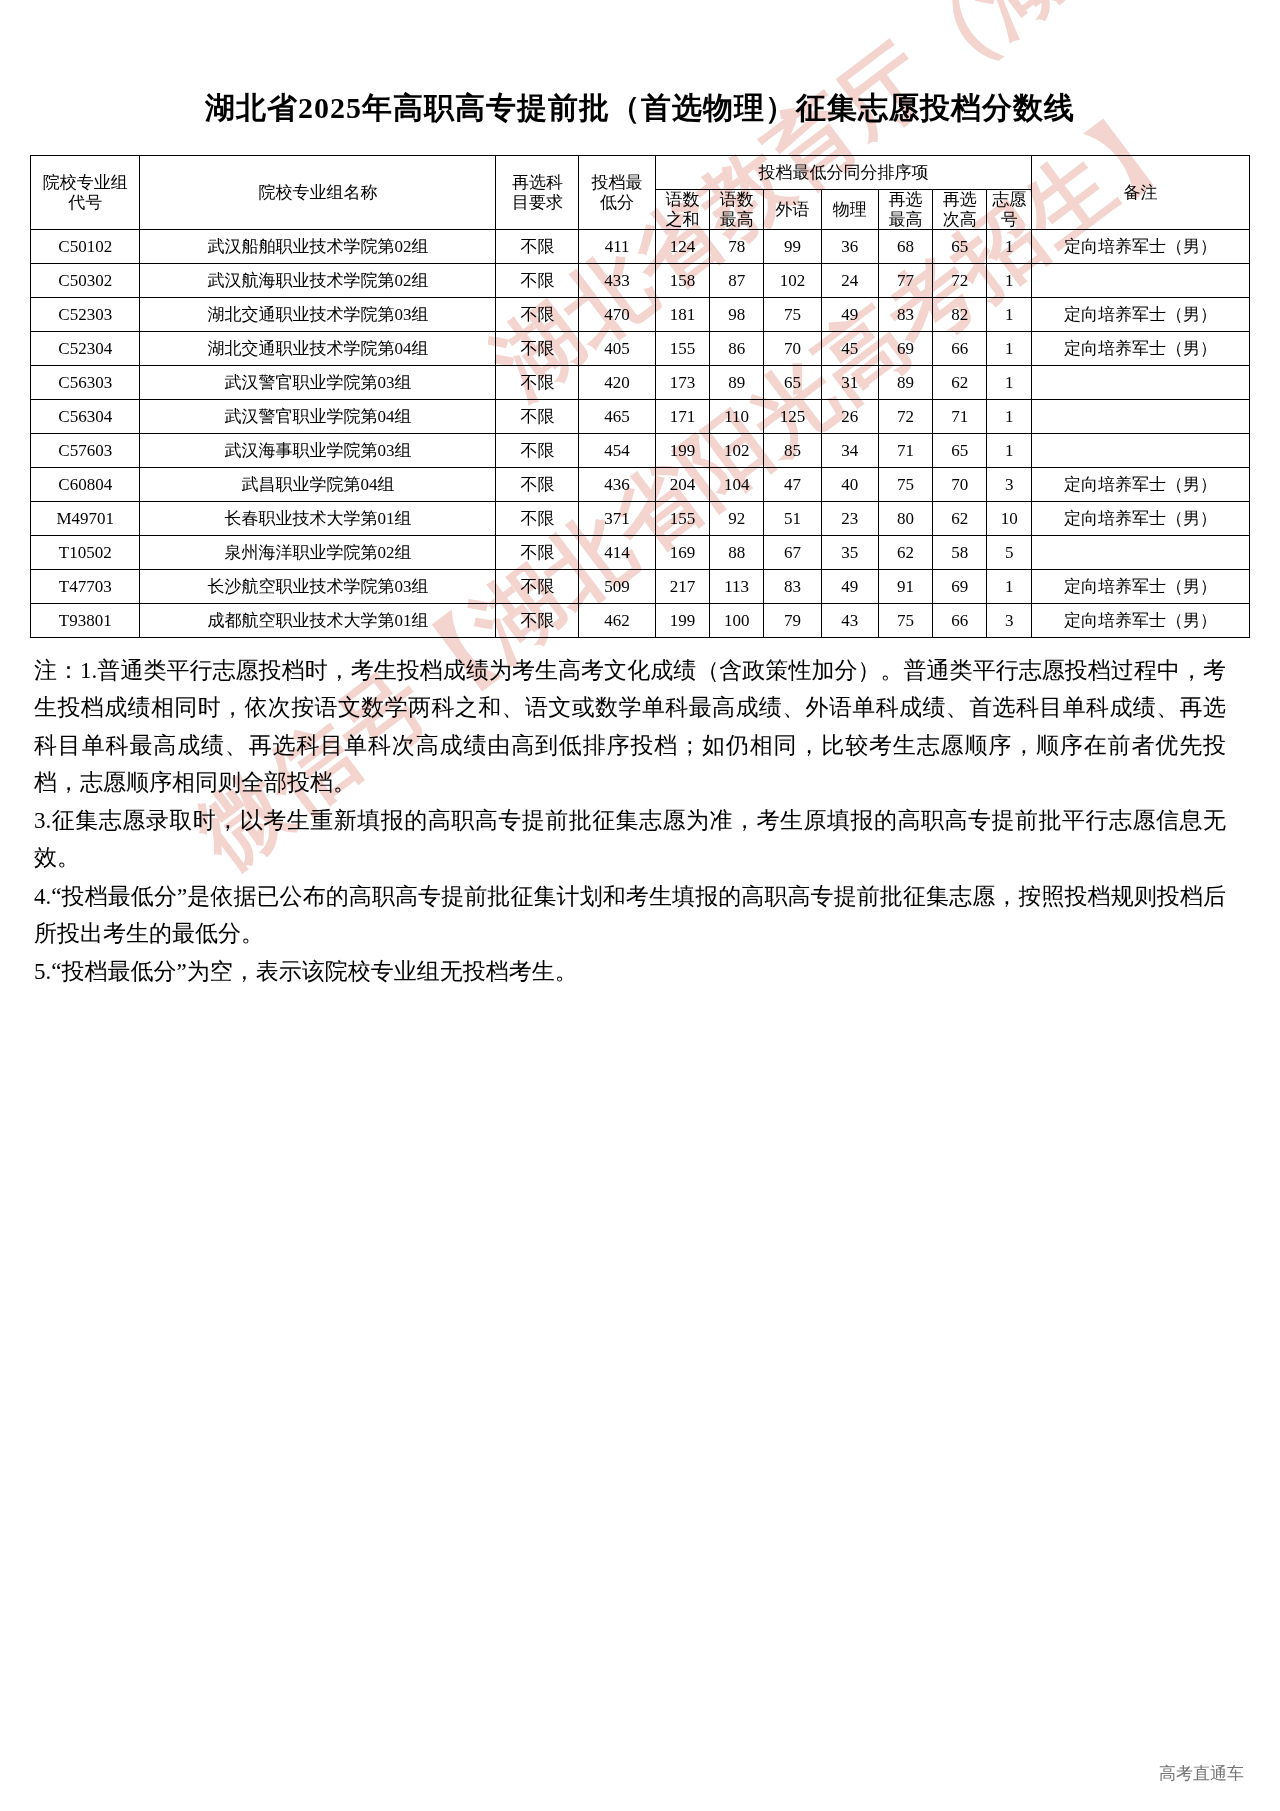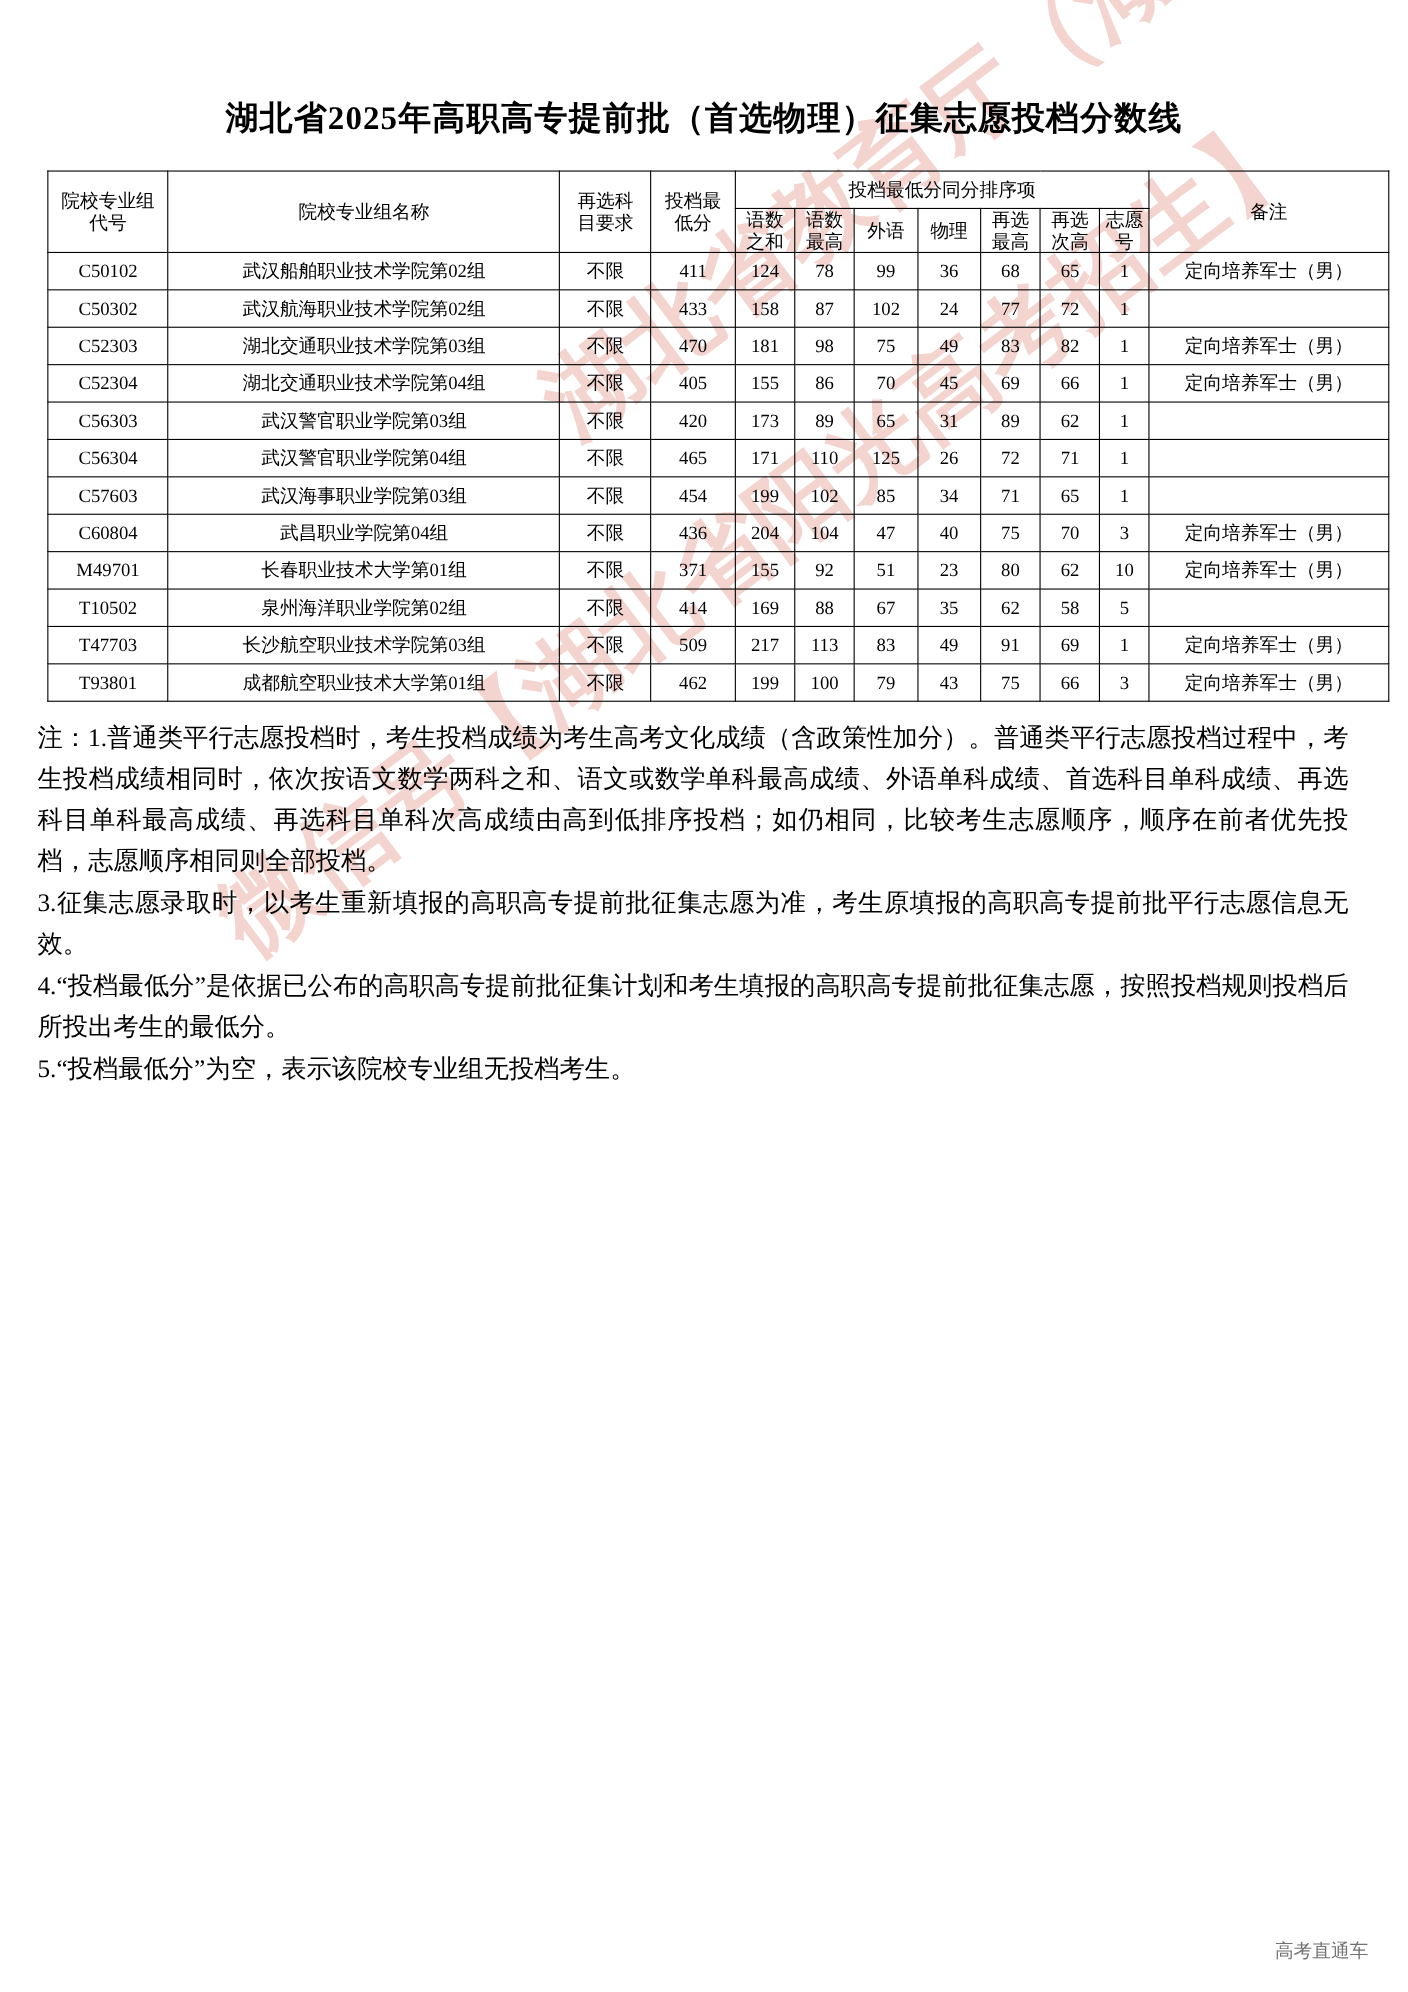--- a/index.html
+++ b/index.html
@@ -71,21 +71,20 @@
   .table-wrap {
     position: relative;
     z-index: 10;
     margin: 28px 30px 0 30px;
   }
   table.score {
     border-collapse: collapse;
     width: 1220px;
     table-layout: fixed;
     background: transparent;
-    margin-left: 13px;
   }
   table.score th,
   table.score td {
     border: 1px solid #000;
     text-align: center;
     vertical-align: middle;
     font-size: 17px;
     padding: 0;
     height: 33px;
     background: transparent;

